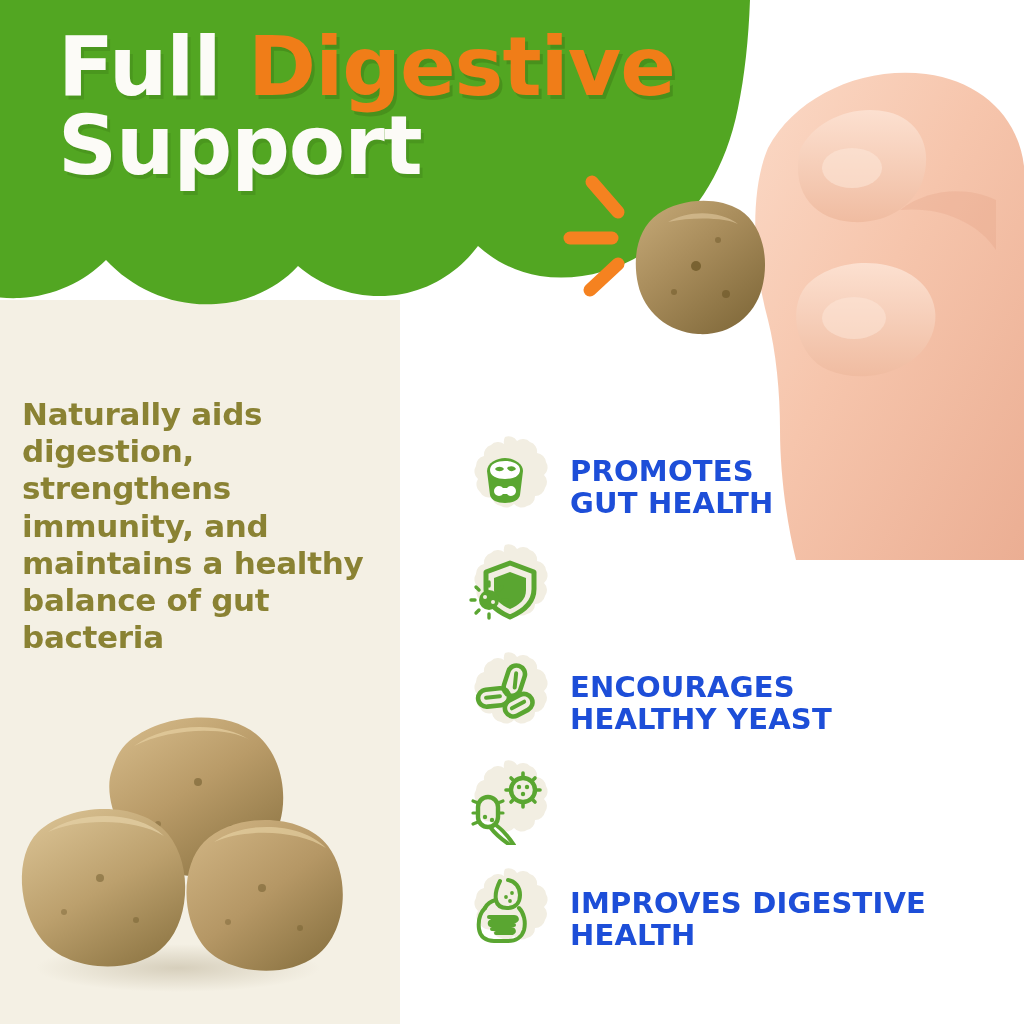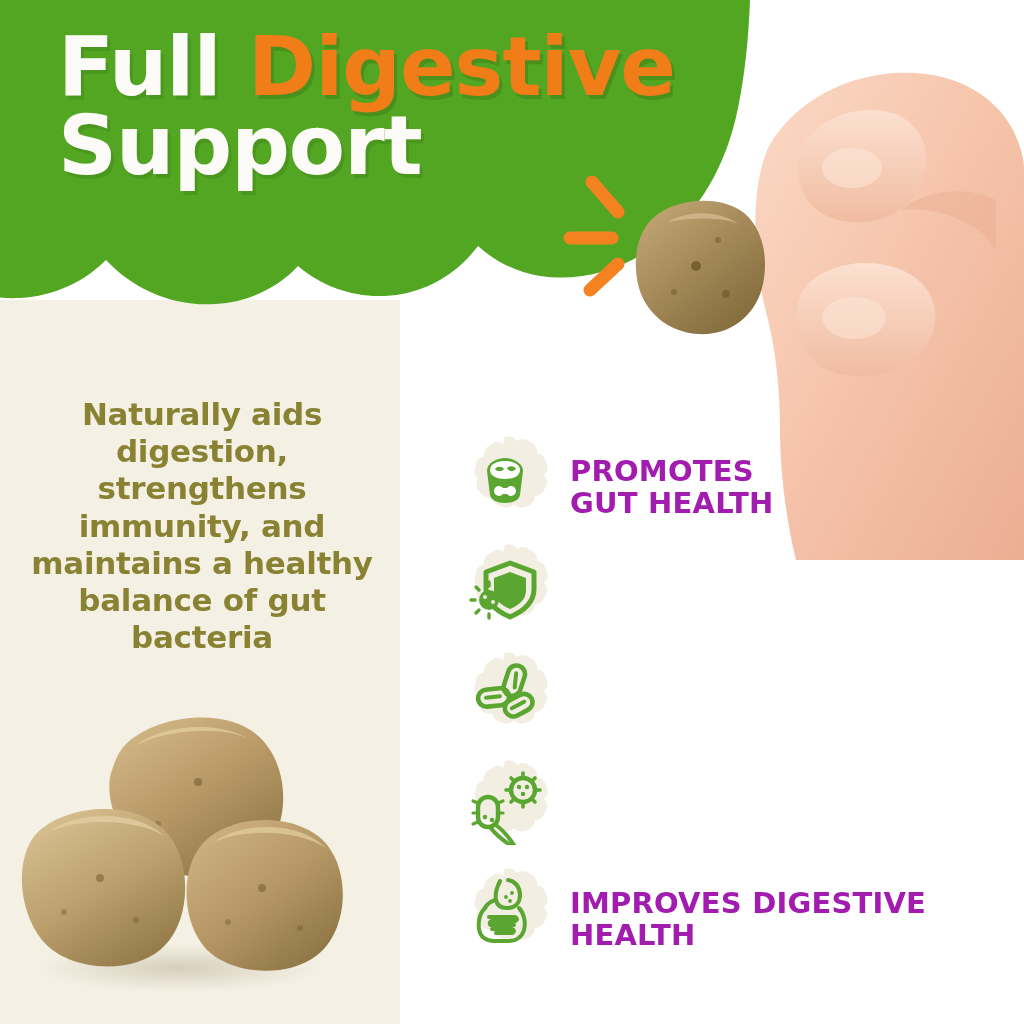--- a/index.html
+++ b/index.html
@@ -54,21 +54,20 @@
   }
   .hand-wrap svg { display:block; width:100%; height:100%; }
 
   .sparkles { position:absolute; left:556px; top:168px; width:110px; height:130px; z-index:6; }
   .sparkles svg { display:block; width:100%; height:100%; }
 
   
   .lead-copy {
     position:absolute; left:22px; top:396px; width:360px;
     z-index:4;
-    text-align:center;
     color:#8A8233;
     font-family:"DejaVu Sans", sans-serif;
     font-weight:bold;
     font-size:31px;
     line-height:1.20;
     letter-spacing:-0.3px;
   }
 
   
   .treat-stack {
@@ -86,21 +85,21 @@
   .benefit-row {
     display:flex; align-items:center; gap:22px;
     height:108px;
   }
   .benefit-icon {
     position:relative; flex:0 0 auto;
     width:86px; height:86px;
   }
   .benefit-icon svg { display:block; width:86px; height:86px; }
   .benefit-label {
-    color:#a21caf;
+    color:#1d4ed8;
     font-family:"DejaVu Sans", sans-serif;
     font-weight:bold;
     font-size:29px;
     line-height:1.10;
     letter-spacing:0.2px;
     text-transform:uppercase;
     white-space:pre-line;
     margin-top:19px;
   }
 </style>
@@ -324,20 +323,22 @@
             <line x1="52" y1="22" x2="55" y2="36" stroke-width="4" transform="rotate(18 52 29)"></line>
 
             <rect x="16" y="38" width="31" height="17" rx="8.5" transform="rotate(-6 31 46)"></rect>
             <line x1="24" y1="46" x2="38" y2="46" stroke-width="4" transform="rotate(-6 31 46)"></line>
 
             <rect x="42" y="46" width="29" height="17" rx="8.5" transform="rotate(-28 56 54)"></rect>
             <line x1="49" y1="54" x2="63" y2="54" stroke-width="4" transform="rotate(-28 56 54)"></line>
           </g>
         </svg>
       </div>
+      <div class="benefit-label">ENCOURAGES
+HEALTHY YEAST</div>
     </div>
 
     <div class="benefit-row">
       <div class="benefit-icon">
         <svg viewBox="0 0 86 86" xmlns="http://www.w3.org/2000/svg" aria-hidden="true">
           <path d="M43,2 a10,10 0 0 1 12,4 a10,10 0 0 1 13,1 a10,10 0 0 1 7,11 a10,10 0 0 1 9,9 a10,10 0 0 1 -2,13 a10,10 0 0 1 1,13 a10,10 0 0 1 -10,8 a10,10 0 0 1 -8,10 a10,10 0 0 1 -13,-2 a10,10 0 0 1 -13,2 a10,10 0 0 1 -9,-9 a10,10 0 0 1 -12,-5 a10,10 0 0 1 -2,-13 a10,10 0 0 1 -2,-13 a10,10 0 0 1 8,-10 a10,10 0 0 1 7,-11 a10,10 0 0 1 13,-1 a10,10 0 0 1 1,-7 Z" fill="#F2EEE2"></path>
 
           <g transform="translate(46,16)">
             <circle cx="15" cy="15" r="12" fill="none" stroke="#5AA631" stroke-width="4.4"></circle>
             <g stroke="#5AA631" stroke-width="3.6" stroke-linecap="round">

